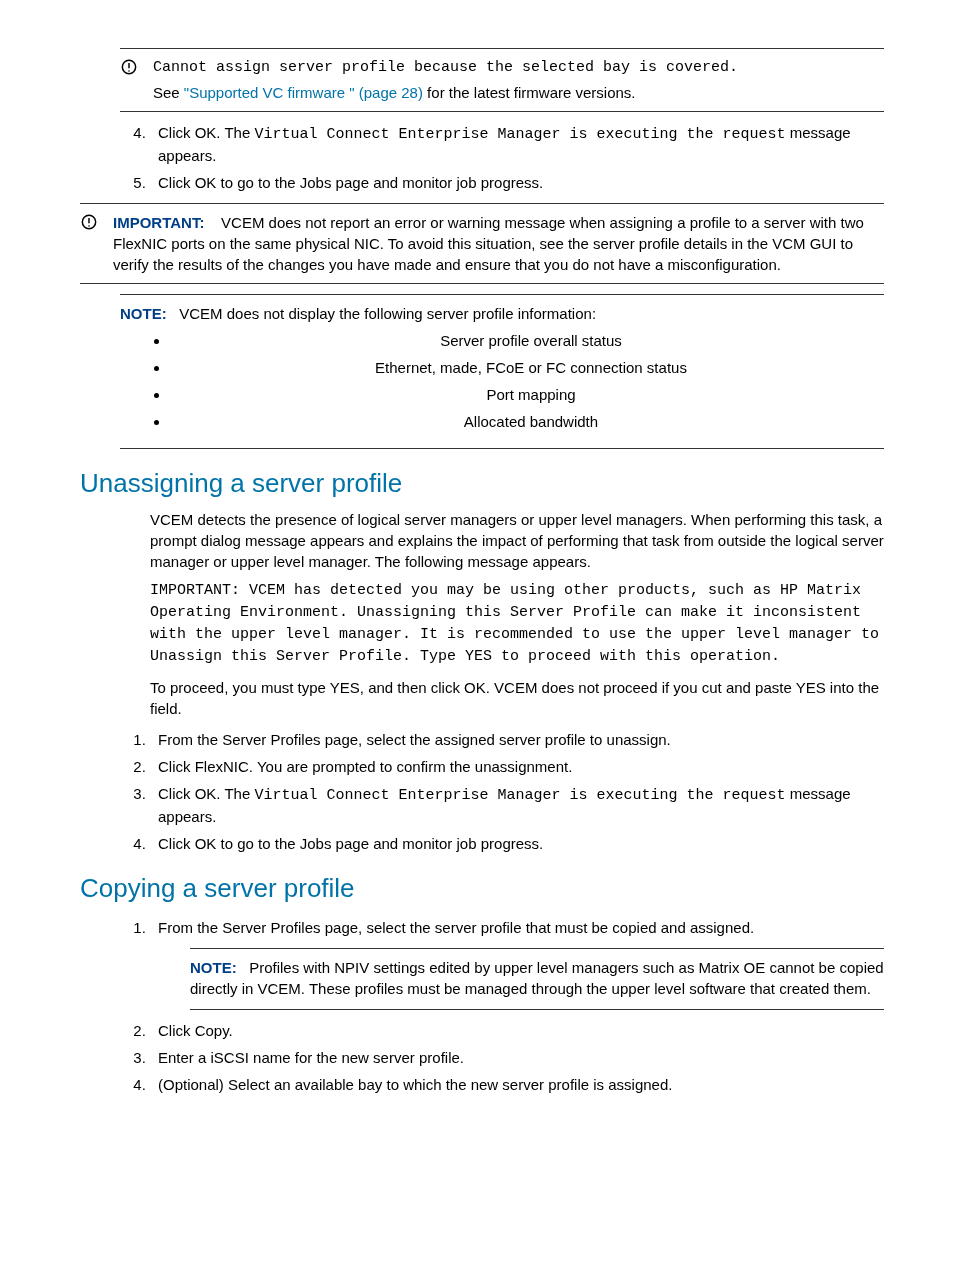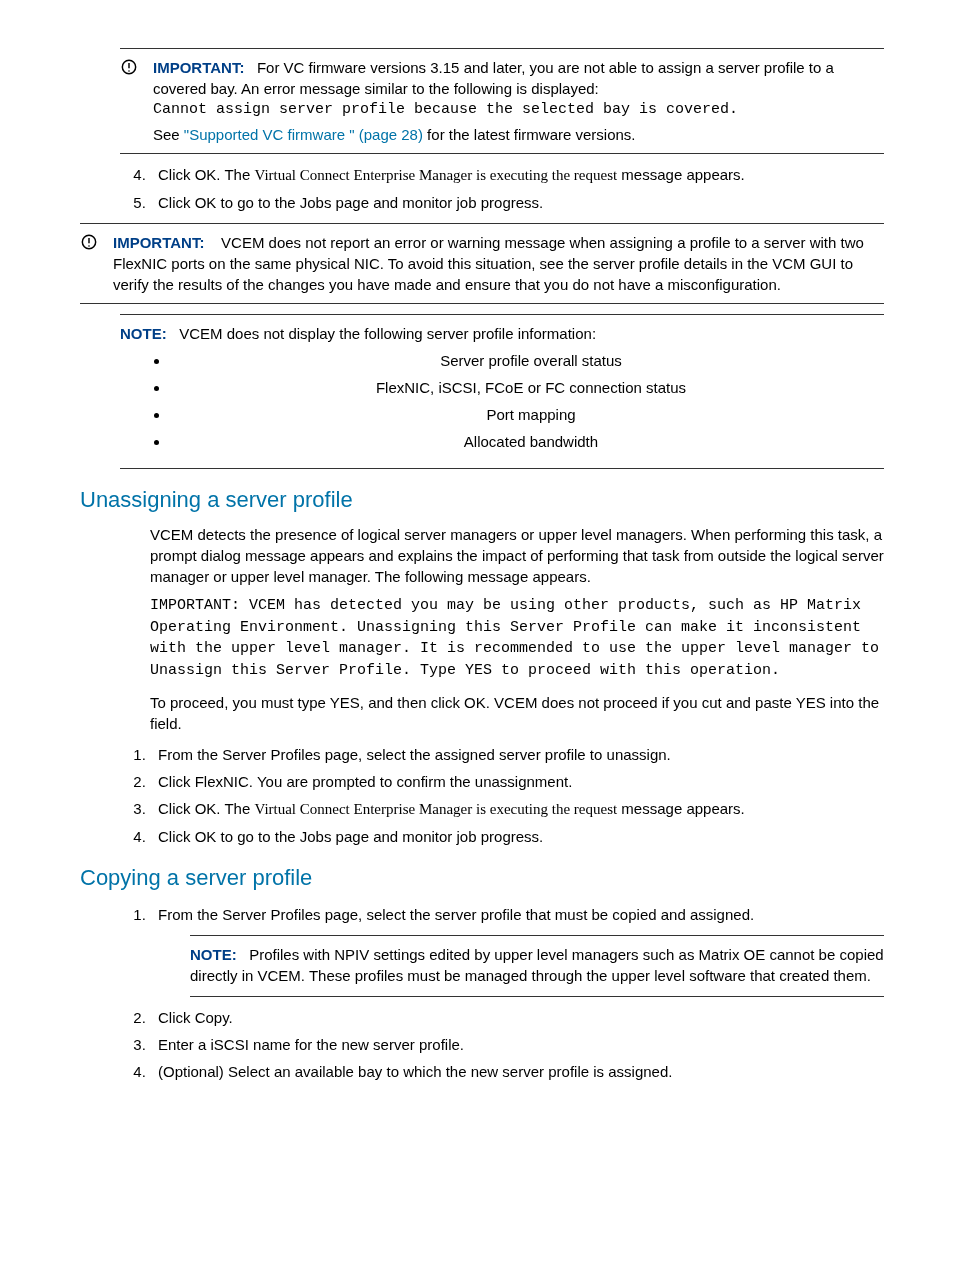--- a/index.html
+++ b/index.html
@@ -47,21 +47,21 @@
       border-bottom: 1px solid #333;
       padding: 8px 0 10px 0;
       margin: 8px 0 10px 40px;
     }
     .note-label {
       color: #003f87;
       font-weight: bold;
       text-align: center;
     }
     .mono {
-      font-family: Liberation Serif, serif;
+      font-family: Liberation Mono, monospace;
     }
     .link {
       color: #0073a8;
     }
     ol.steps {
       margin: 10px 0 10px 40px;
       padding-left: 30px;
     }
     ol.steps li {
       padding-left: 8px;
@@ -73,21 +73,21 @@
       list-style: disc;
       text-align: center;
     }
     ul.bullets li {
       margin-bottom: 6px;
       padding-left: 8px;
     }
     h2.section {
       color: #0073a8;
       font-weight: normal;
-      font-size: 22px;
+      font-size: 26px;
       margin: 16px 0 8px 0;
     }
     p.body {
       margin: 6px 0 8px 70px;
     }
     p.mono-block {
       font-family: "Courier New", Courier, monospace;
       margin: 6px 0 10px 70px;
       line-height: 1.45;
     }
@@ -102,23 +102,20 @@
 
 <div class="important-block nested">
   <span class="warn-icon">
     <svg viewBox="0 0 24 24" fill="none" stroke="#000" stroke-width="2.2">
         <circle cx="12" cy="12" r="10"></circle>
         <line x1="12" y1="6" x2="12" y2="14"></line>
         <circle cx="12" cy="18" r="1.2" fill="#000" stroke="none"></circle>
       </svg>
   </span>
   <div class="important-content">
-    <div>
-      <span class="important-label">IMPORTANT:</span>&nbsp;&nbsp;&nbsp;<span>For VC firmware versions 3.15 and later, you are not able to assign a server profile to a covered bay. An error message similar to the following is displayed:</span>
-    </div>
     <span class="imp-mono">Cannot assign server profile because the selected bay is covered.</span>
     <div style="margin-top:4px">
       <span>See </span><span class="link">"Supported VC firmware " (page 28)</span><span> for the latest firmware versions.</span>
     </div>
   </div>
 </div>
 
 <ol class="steps" start="4">
   <li><span>Click </span><span class="bold">OK</span><span>. The </span><span class="mono">Virtual Connect Enterprise Manager is executing the request</span><span> message appears.</span></li>
   <li><span>Click </span><span class="bold">OK</span><span> to go to the Jobs page and monitor job progress.</span></li>
@@ -136,21 +133,21 @@
     <span class="important-label">IMPORTANT:</span>&nbsp;&nbsp;&nbsp;&nbsp;<span>VCEM does not report an error or warning message when assigning a profile to a server with two FlexNIC ports on the same physical NIC. To avoid this situation, see the server profile details in the VCM GUI to verify the results of the changes you have made and ensure that you do not have a misconfiguration.</span>
   </div>
 </div>
 
 <div class="note-block">
   <div>
     <span class="note-label">NOTE:</span>&nbsp;&nbsp;&nbsp;<span>VCEM does not display the following server profile information:</span>
   </div>
   <ul class="bullets">
     <li>Server profile overall status</li>
-    <li>FlexNIC, iSCSI, FCoE or FC connection status</li>
+    <li>Ethernet, made, FCoE or FC connection status</li>
     <li>Port mapping</li>
     <li>Allocated bandwidth</li>
   </ul>
 </div>
 
 <h2 class="section">Unassigning a server profile</h2>
 
 <p class="body">VCEM detects the presence of logical server managers or upper level managers. When performing this task, a prompt dialog message appears and explains the impact of performing that task from outside the logical server manager or upper level manager. The following message appears.</p>
 
 <p class="mono-block">IMPORTANT: VCEM has detected you may be using other products, such as HP Matrix Operating Environment. Unassigning this Server Profile can make it inconsistent with the upper level manager. It is recommended to use the upper level manager to Unassign this Server Profile. Type YES to proceed with this operation.</p>

